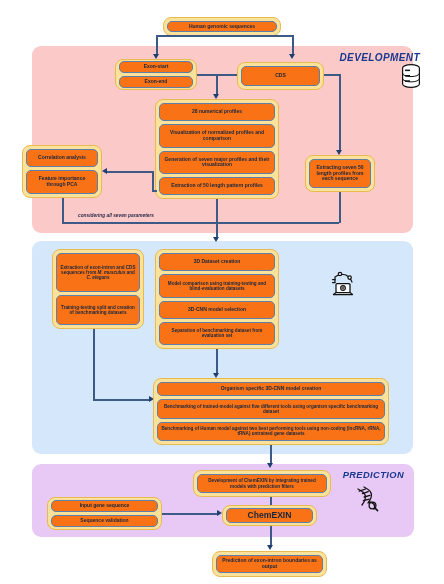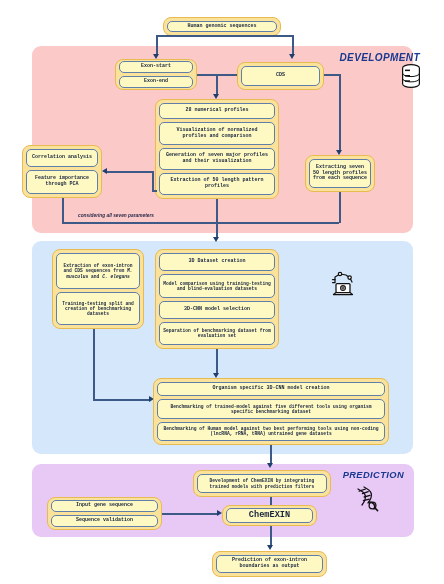--- a/index.html
+++ b/index.html
@@ -34,32 +34,31 @@
     border:1.4px solid #e8ba52;
     border-radius:8px;
     box-sizing:border-box;
     display:flex;flex-direction:column;
     align-items:stretch;justify-content:center;
     padding:3px;
     gap:3px;
   }
   
   .box{
-    background:#fef9c3;
+    background:#f97316;
     border:1px solid #5f7ea8;
     border-radius:5px;
     box-sizing:border-box;
     display:flex;align-items:center;justify-content:center;
     text-align:center;
     color:#17243d;
     font-weight:bold;
     line-height:1.14;
     padding:2px 3px;
     flex:1 1 auto;
-    font-family:Liberation Mono, monospace;
   }
   .t45{font-size:4.6px;}
   .t5{font-size:5.0px;}
   .t8{font-size:8.6px;font-weight:bold;}
   .ital{font-style:italic;}
 
   
   .ln{position:absolute;background:#3c5a85;}
   .lnv{width:1.6px;}
   .lnh{height:1.6px;}

